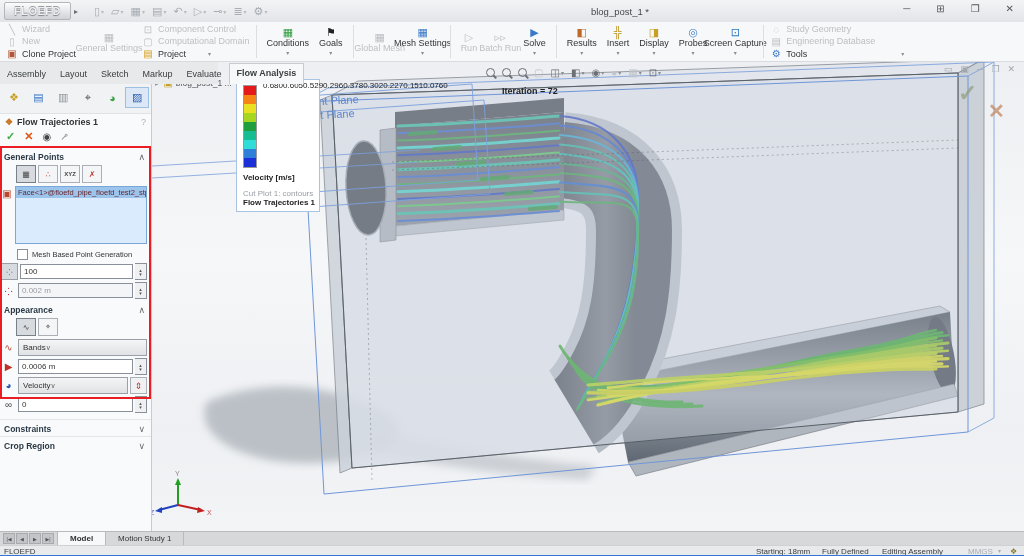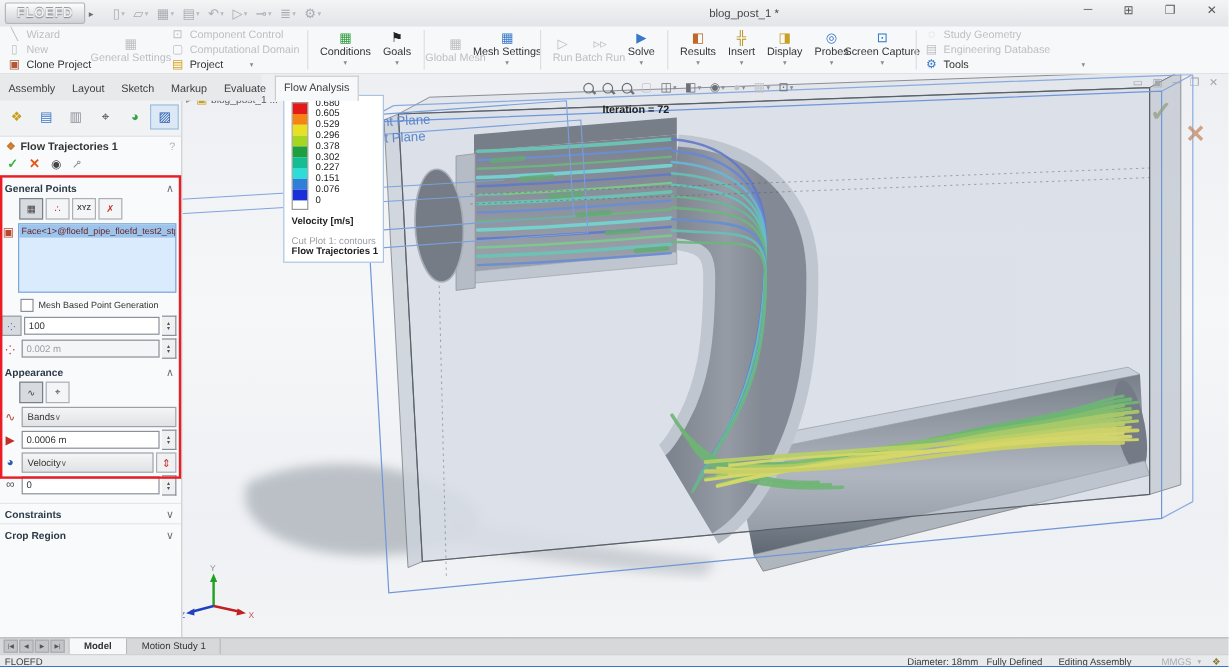--- a/index.html
+++ b/index.html
@@ -28,21 +28,21 @@
   .bigbtn{display:flex;flex-direction:column;align-items:center;justify-content:center;padding:0 4px;
     text-align:center;line-height:9px;gap:1px;white-space:nowrap}
   .bigbtn .bi{font-size:11px;height:12px;line-height:12px}
   .dd6{font-size:6px;color:#8a8e93}
   .disabled{color:#bcbfc3}
   .ricon{width:12px;text-align:center;font-size:10px;flex:none}
   
   .tabstrip{position:absolute;top:62px;left:0;width:218px;height:22px;background:#e7e9eb;
     display:flex;align-items:flex-end;z-index:6}
   .tab{padding:4px 7px 5px;color:#3c4043;white-space:nowrap}
-  .tab.active{background:#f7f8f9;border:1px solid #c9cbce;border-bottom:none;font-weight:normal;padding-bottom:6px}
+  .tab.active{background:#f7f8f9;border:1px solid #c9cbce;border-bottom:none;font-weight:bold;padding-bottom:6px}
   
   .panel{position:absolute;top:84px;left:0;width:152px;height:447px;background:#f9fafb;
     border-right:1px solid #c9cbce;z-index:5;box-sizing:border-box}
   .ptabs{height:25px;display:flex;gap:1px;padding:3px 2px 1px;border-bottom:1px solid #e0e2e5;background:#f1f2f4}
   .ptab{width:22px;height:19px;display:flex;align-items:center;justify-content:center;font-size:11px;
     border:1px solid transparent}
   .ptab.active{background:#dce8f5;border-color:#9ec0e0}
   .phead{display:flex;align-items:center;gap:4px;padding:3px 5px 1px;font-weight:bold;font-size:9px;color:#333}
   .phead .help{margin-left:auto;color:#b0b4b8;font-weight:normal}
   .pactions{display:flex;gap:9px;padding:2px 6px 4px;font-size:11px;border-bottom:1px solid #e4e6e9;align-items:center}
@@ -95,21 +95,21 @@
   .coords{position:absolute;left:98px;top:4px;color:#4a7fd4;font-size:8px;z-index:4}
   .flyout{position:absolute;left:3px;top:15px;display:flex;align-items:center;gap:3px;font-size:8.5px;
     color:#55585c;z-index:4}
   .flyout .ar{color:#8a8f94;font-size:7px}
   .flyout .fi{color:#c8a028;font-size:10px}
   .legend{position:absolute;left:84px;top:17px;width:84px;background:#fff;border:1px solid #a9c4e2;
     padding:5px 3px 4px 6px;font-size:8px;color:#222;z-index:4;box-sizing:border-box}
   .lrow{display:flex}
   .lbar{width:12px;display:flex;flex-direction:column;border:0.5px solid #999}
   .lbar div{width:12px;height:9px}
-  .lvals{margin-left:6px;display:flex;flex-direction:column}
+  .lvals{margin-left:6px;display:flex;flex-direction:row}
   .lvals span{height:9px;line-height:9px;transform:translateY(-4px)}
   .ltitle{font-weight:bold;margin-top:5px}
   .lnote{color:#9aa0a6;margin-top:7px}
   .lnote2{color:#222;font-weight:bold}
   .docctrl{position:absolute;right:9px;top:2px;display:flex;gap:8px;color:#a2a7ad;font-size:9px;z-index:3}
   .confirm-check{position:absolute;left:806px;top:18px;font-size:23px;font-weight:bold;
     color:rgba(148,158,128,.75);z-index:3}
   .confirm-x{position:absolute;left:836px;top:37px;font-size:20px;font-weight:bold;
     color:rgba(196,142,108,.8);z-index:3}
   
@@ -686,20 +686,20 @@
       <div class="nav">◀</div>
       <div class="nav">▶</div>
       <div class="nav">▶|</div>
     </div>
     <div class="btab active">Model</div>
     <div class="btab">Motion Study 1</div>
   </div>
 
   <div class="statusbar">
     <span class="s" style="left:4px">FLOEFD</span>
-    <span class="s" style="left:756px">Diameter: 18mm</span>
+    <span class="s" style="left:756px">Starting: 18mm</span>
     <span class="s" style="left:822px">Fully Defined</span>
     <span class="s" style="left:882px">Editing Assembly</span>
     <span class="s units" style="left:968px">MMGS</span>
     <span class="s units" style="left:998px;font-size:6px">▾</span>
     <span class="s" style="left:1010px;color:#8a7a30">❖</span>
   </div>
 </div>
 
 </body></html>

